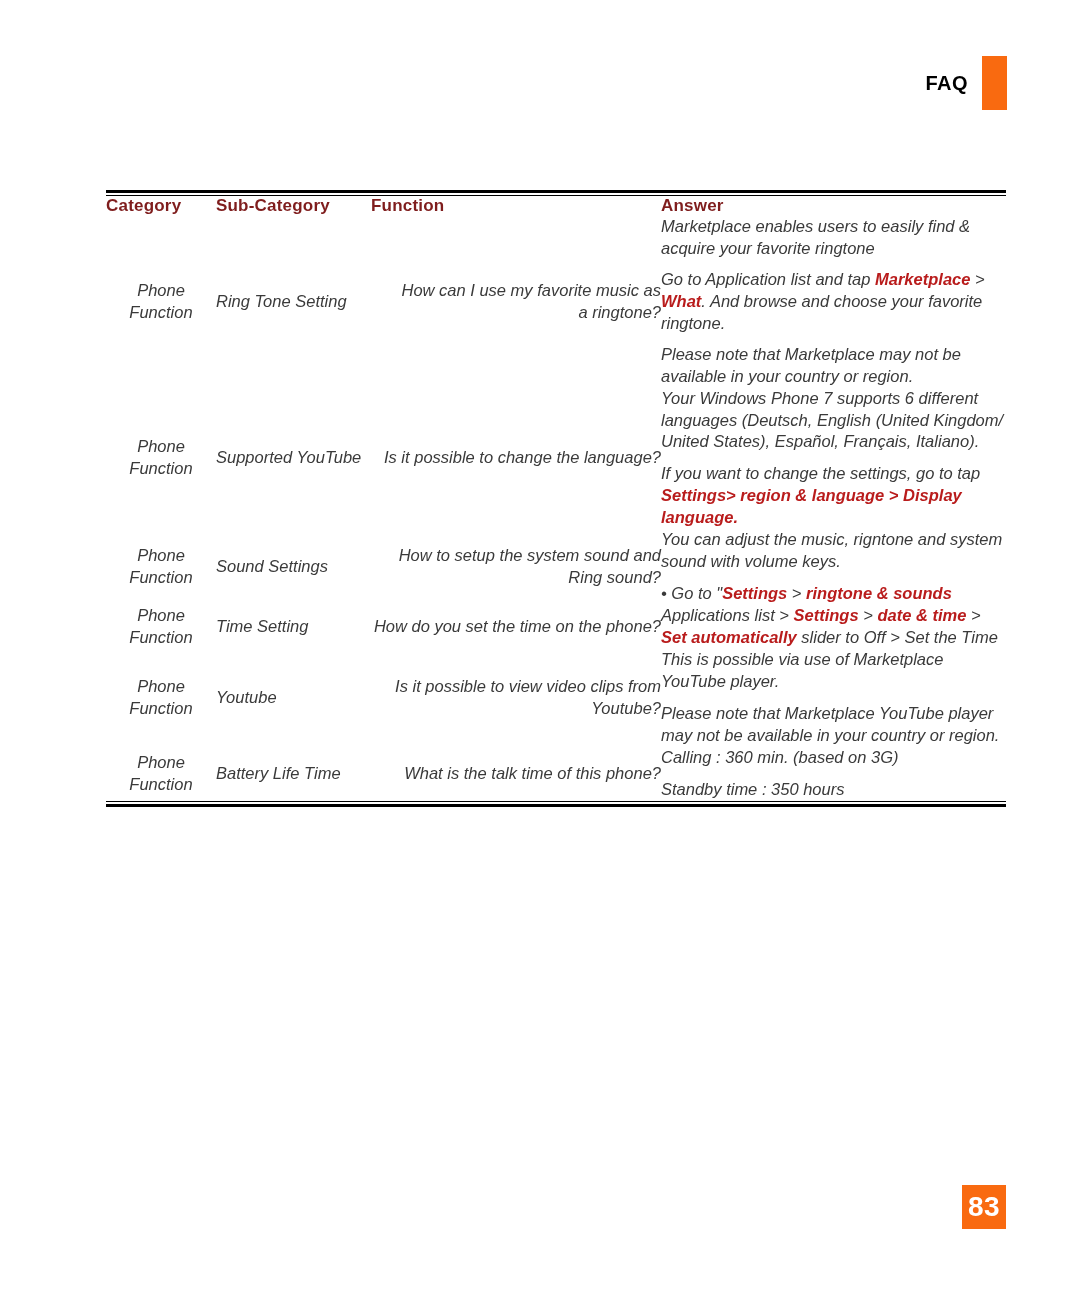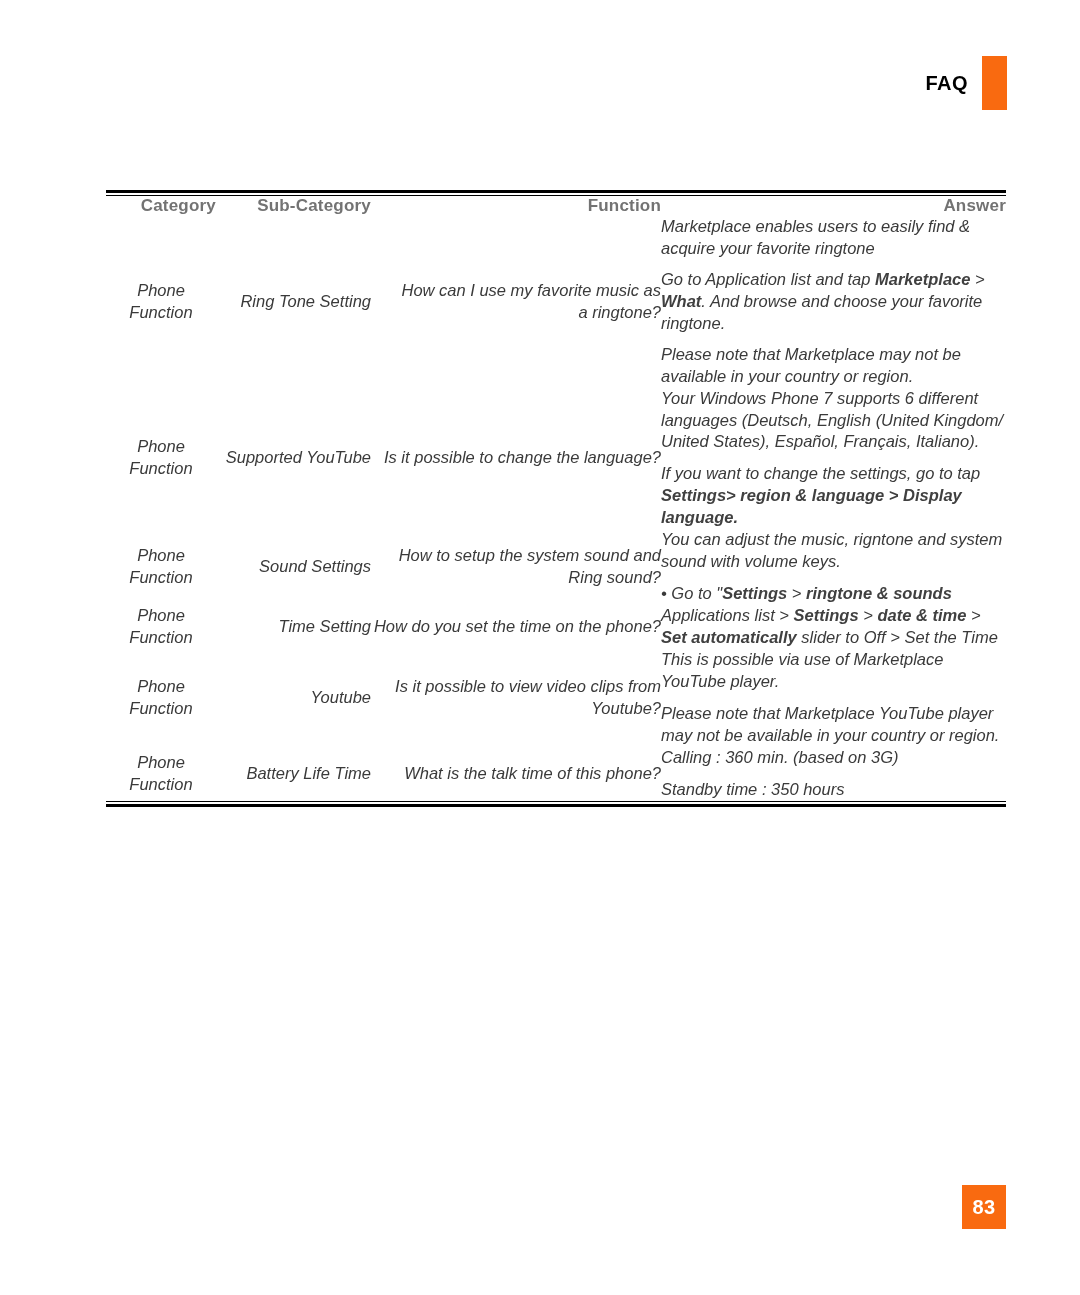--- a/index.html
+++ b/index.html
@@ -73,24 +73,24 @@
   table.grid col.c-que   { width: 290px; }
   table.grid col.c-ans   { width: 345px; }
 
   table.grid th, table.grid td {
     padding: 0;
     vertical-align: middle;
     border: none;
   }
 
   .hdr-cell {
-    text-align: right;
+    text-align: left;
     font-size: 17px;
     font-weight: bold;
-    color: #737373;
+    color: #7f1d1d;
     padding: 11px 0 13px 0;
     letter-spacing: 0.2px;
   }
 
   .row-sep td {
     border-top: 2px solid #000000;
   }
 
   .cell {
     font-size: 16.5px;
@@ -99,49 +99,49 @@
     font-weight: 400;
     font-style: italic;
   }
   .cell-cat {
     padding: 8px 0 8px 7px;
     text-align: center;
   }
   .cell-cat .ln { display: block; }
   .cell-sub {
     padding: 8px 6px;
-    text-align: right;
+    text-align: left;
   }
   .cell-que {
     padding: 8px 10px 8px 8px;
     text-align: right;
   }
   .cell-ans {
     padding: 14px 4px 14px 6px;
     text-align: left;
   }
   .cell-ans p {
     margin: 0 0 10px 0;
   }
   .cell-ans p:last-child { margin-bottom: 0; }
-  .cell-ans b { color: #404040; font-weight: bold; }
+  .cell-ans b { color: #b91c1c; font-weight: bold; }
 
   
   .ans-tight p { margin-bottom: 9px; }
 
   
   .page-badge {
     position: absolute;
     left: 962px;
     top: 1185px;
     width: 44px;
     height: 44px;
     background: #f96a10;
     color: #ffffff;
-    font-size: 20px;
+    font-size: 28px;
     font-weight: bold;
     display: flex;
     align-items: center;
     justify-content: center;
     letter-spacing: 0.5px;
   }
 </style>
 </head>
 <body>
 

